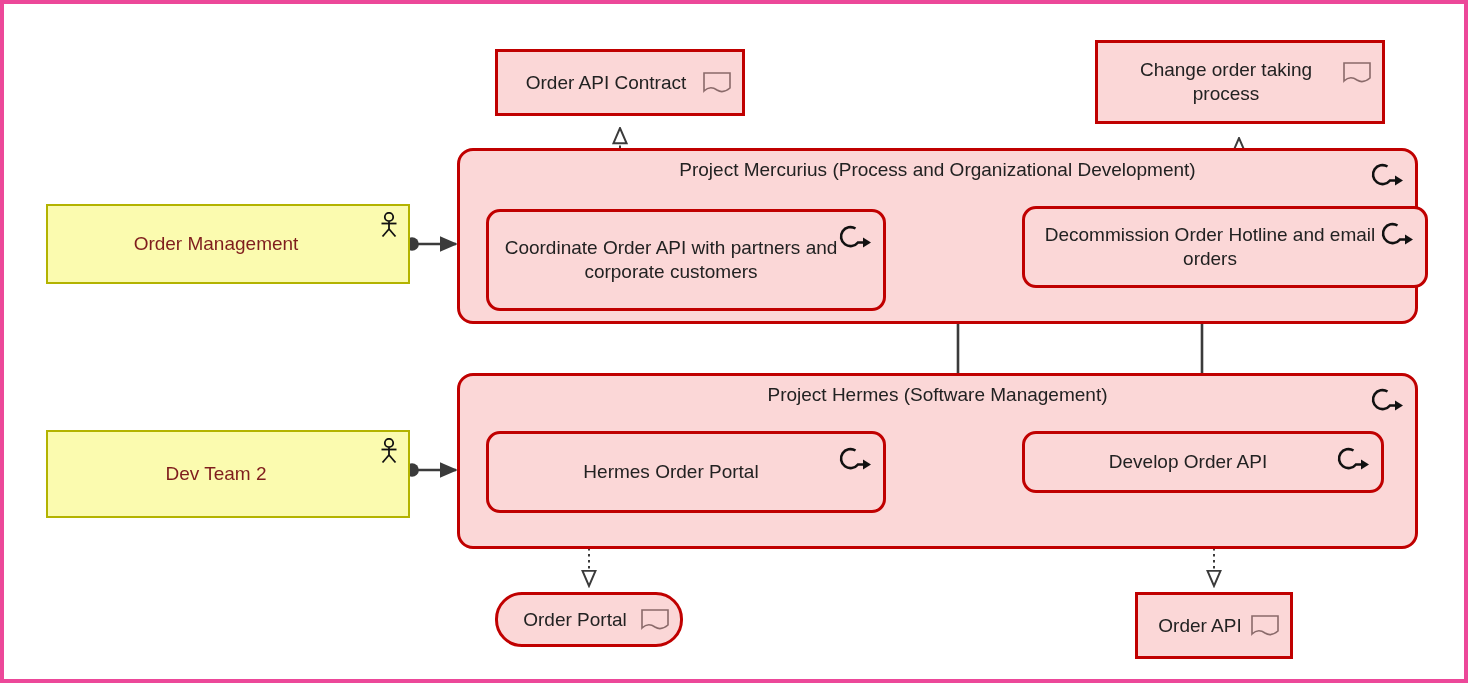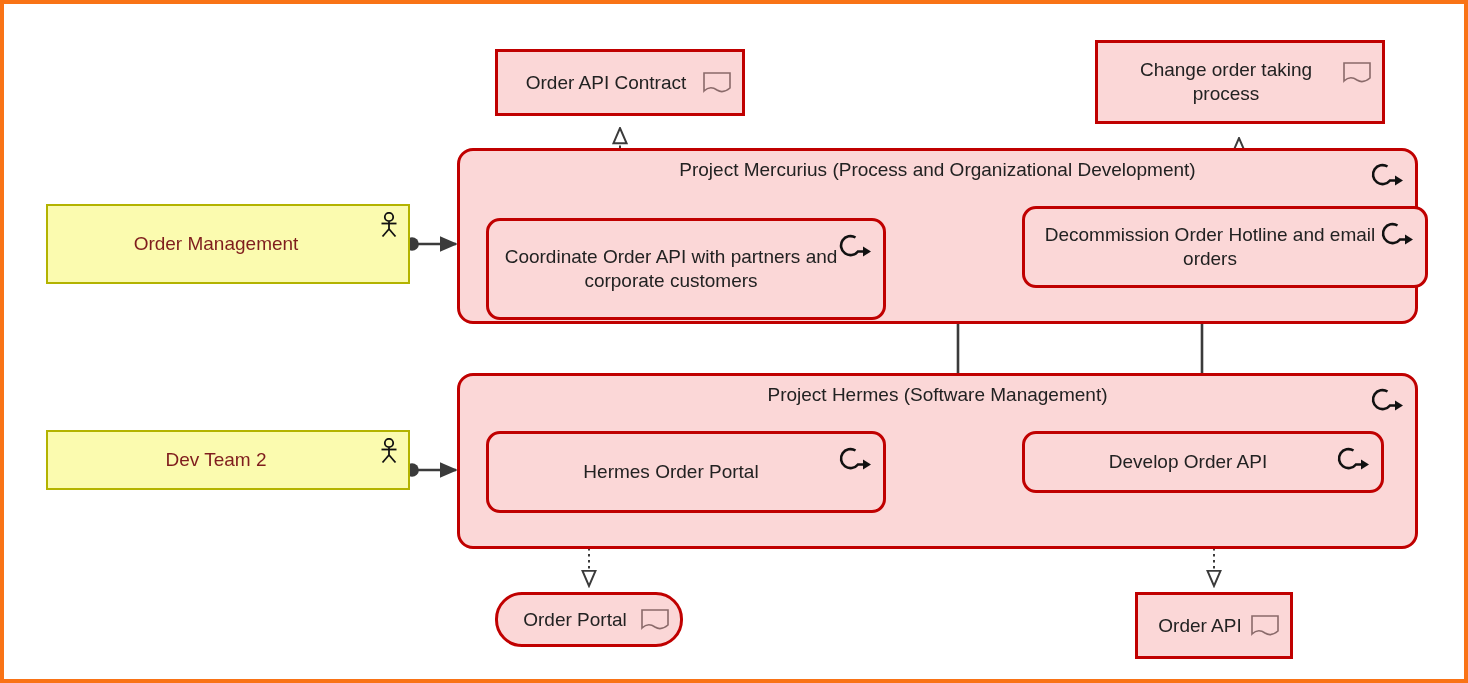--- a/index.html
+++ b/index.html
@@ -9,21 +9,21 @@
   }
   body {
     font-family: "Liberation Sans", sans-serif;
   }
   #canvas {
     position: relative;
     width: 1468px;
     height: 683px;
     background: #ffffff;
     box-sizing: border-box;
-    border: 4px solid #f97316;
+    border: 4px solid #ec4899;
     overflow: hidden;
   }
   #svg-layer {
     position: absolute;
     left: 0;
     top: 0;
     width: 1468px;
     height: 683px;
     pointer-events: none;
   }
@@ -213,39 +213,39 @@
     <span class="label">Order Management</span>
     <svg class="ico" viewBox="0 0 22 26">
       <circle cx="11" cy="5" r="4.2" fill="none" stroke="#111" stroke-width="1.8"></circle>
       <line x1="11" y1="9.4" x2="11" y2="17" stroke="#111" stroke-width="1.8"></line>
       <line x1="3.5" y1="11.5" x2="18.5" y2="11.5" stroke="#111" stroke-width="1.8"></line>
       <line x1="11" y1="17" x2="4.5" y2="24.5" stroke="#111" stroke-width="1.8"></line>
       <line x1="11" y1="17" x2="17.5" y2="24.5" stroke="#111" stroke-width="1.8"></line>
     </svg>
   </div>
 
-  <div class="node actor" style="left:42px; top:426px; width:364px; height:60px;">
+  <div class="node actor" style="left:42px; top:426px; width:364px; height:88px;">
     <span class="label">Dev Team 2</span>
     <svg class="ico" viewBox="0 0 22 26">
       <circle cx="11" cy="5" r="4.2" fill="none" stroke="#111" stroke-width="1.8"></circle>
       <line x1="11" y1="9.4" x2="11" y2="17" stroke="#111" stroke-width="1.8"></line>
       <line x1="3.5" y1="11.5" x2="18.5" y2="11.5" stroke="#111" stroke-width="1.8"></line>
       <line x1="11" y1="17" x2="4.5" y2="24.5" stroke="#111" stroke-width="1.8"></line>
       <line x1="11" y1="17" x2="17.5" y2="24.5" stroke="#111" stroke-width="1.8"></line>
     </svg>
   </div>
 
   <div class="node container-wp" style="left:453px; top:144px; width:961px; height:176px;text-decoration:underline;">
     <div class="title">Project Mercurius (Process and Organizational Development)</div>
     <svg class="ico-wp" viewBox="0 0 38 30">
       <path d="M20.5 7.5 A9.5 9.5 0 1 0 23 21.5 L31 21.5" fill="none" stroke="#111" stroke-width="2.6" stroke-linecap="butt"></path>
       <path d="M28 16.5 L36 21.5 L28 26.5 Z" fill="#111"></path>
     </svg>
 
-    <div class="node wp" style="left:26px; top:67px; width:400px; height:102px;">
+    <div class="node wp" style="left:26px; top:58px; width:400px; height:102px;">
       <span class="label">Coordinate Order API with partners and corporate customers</span>
       <svg class="ico-wp" viewBox="0 0 38 30">
         <path d="M20.5 7.5 A9.5 9.5 0 1 0 23 21.5 L31 21.5" fill="none" stroke="#111" stroke-width="2.6"></path>
         <path d="M28 16.5 L36 21.5 L28 26.5 Z" fill="#111"></path>
       </svg>
     </div>
 
     <div class="node wp" style="left:562px; top:55px; width:406px; height:82px;">
       <span class="label">Decommission Order Hotline and email orders</span>
       <svg class="ico-wp" viewBox="0 0 38 30">

